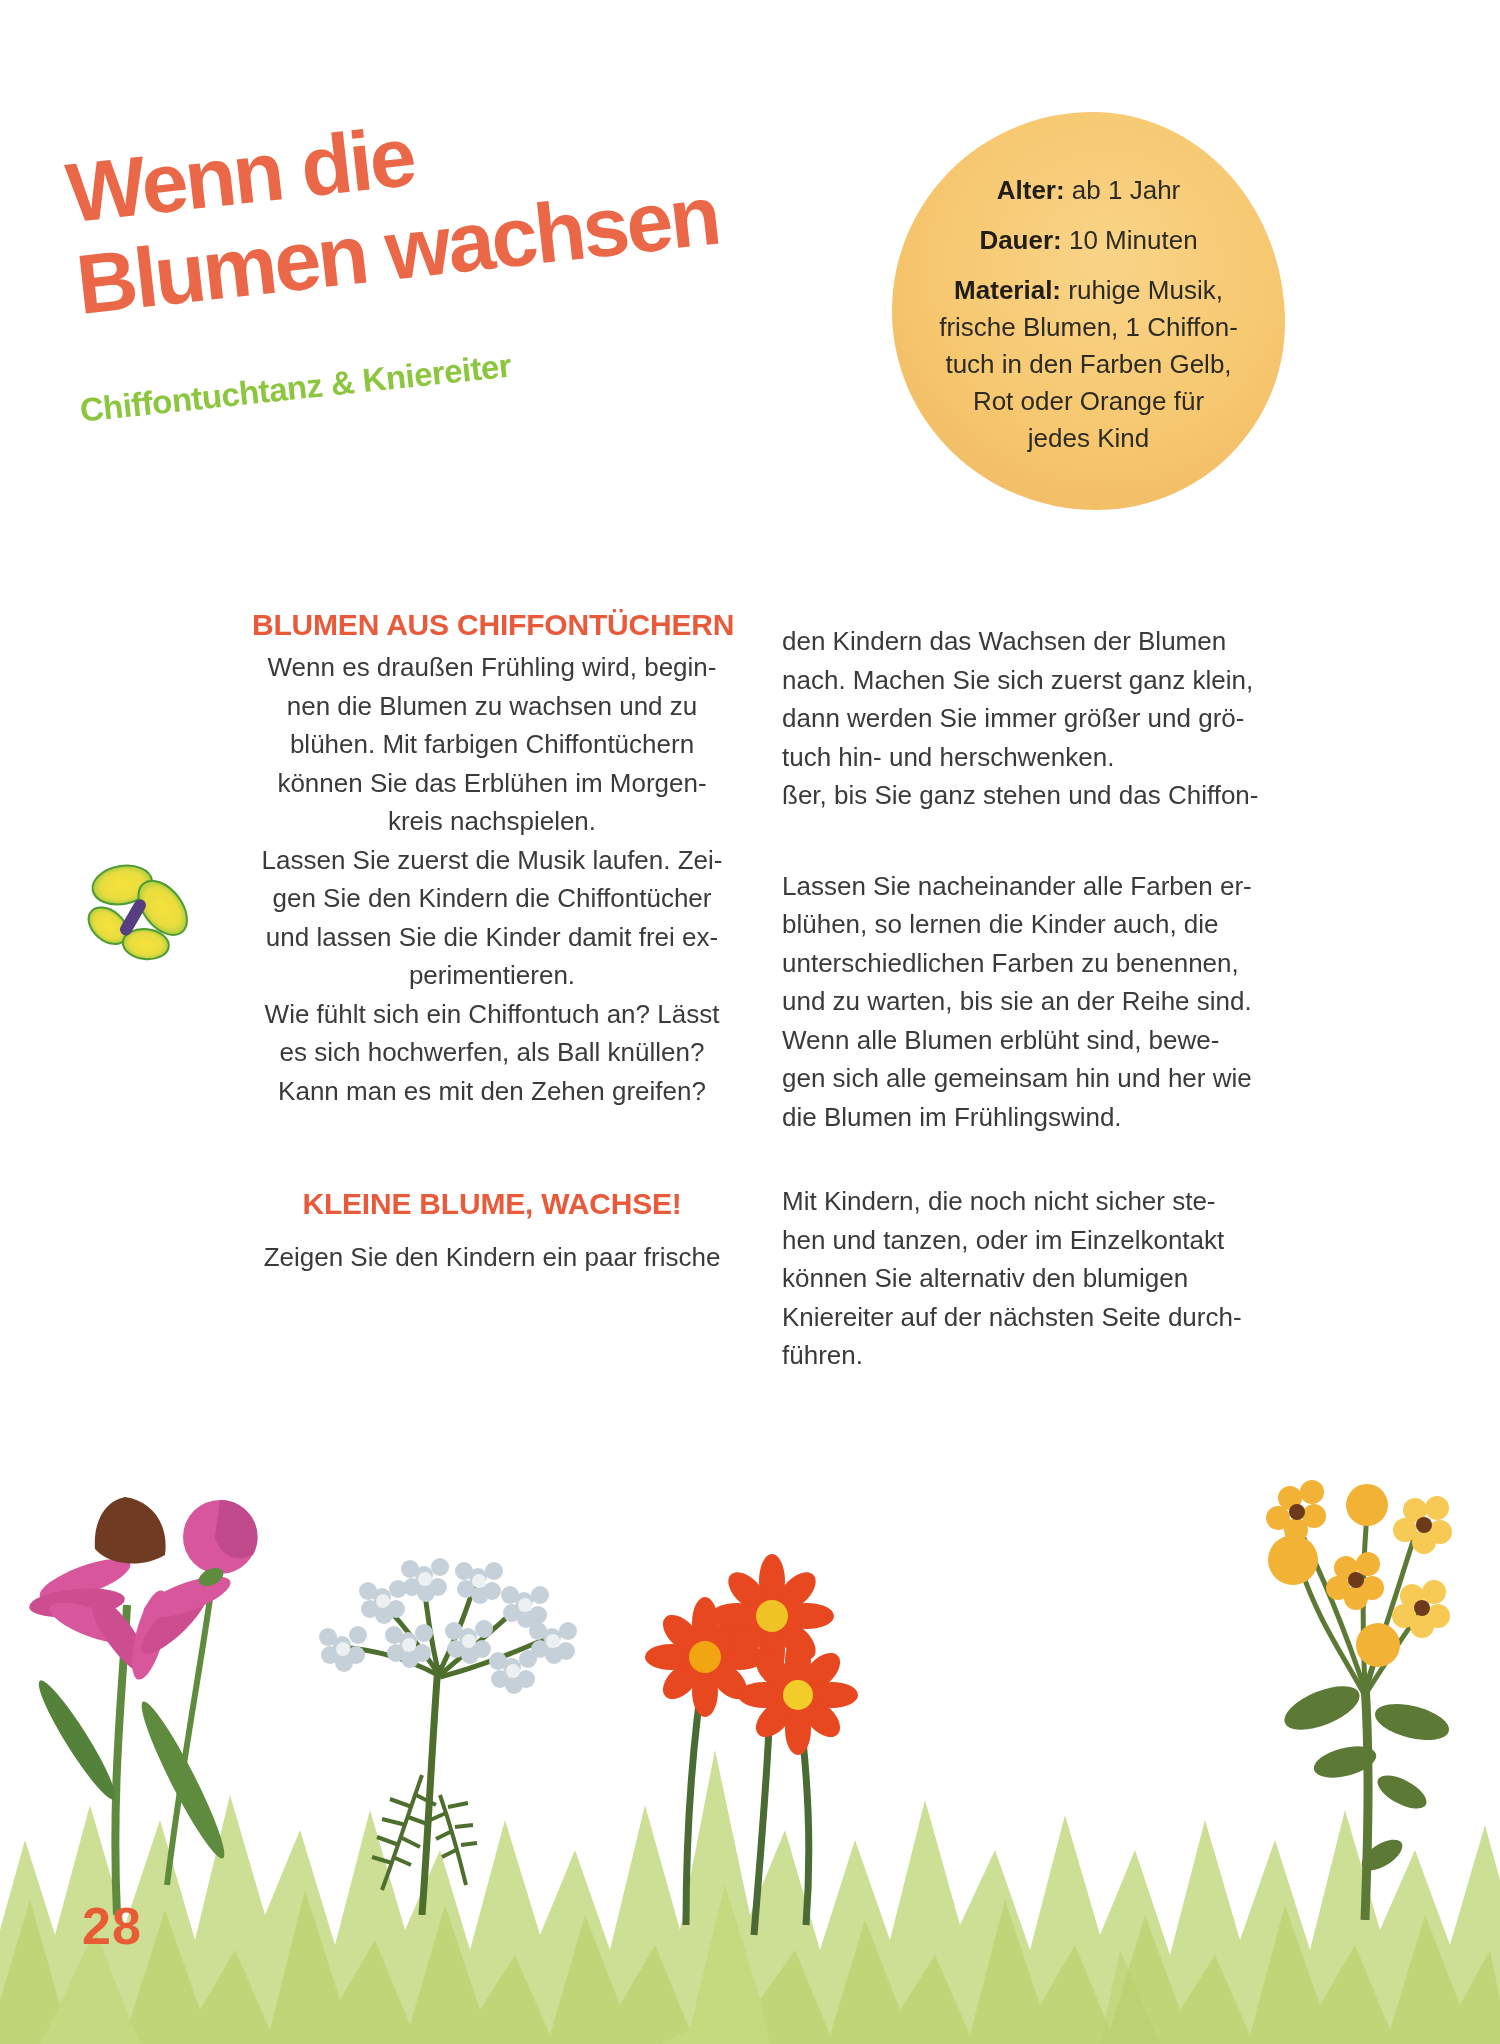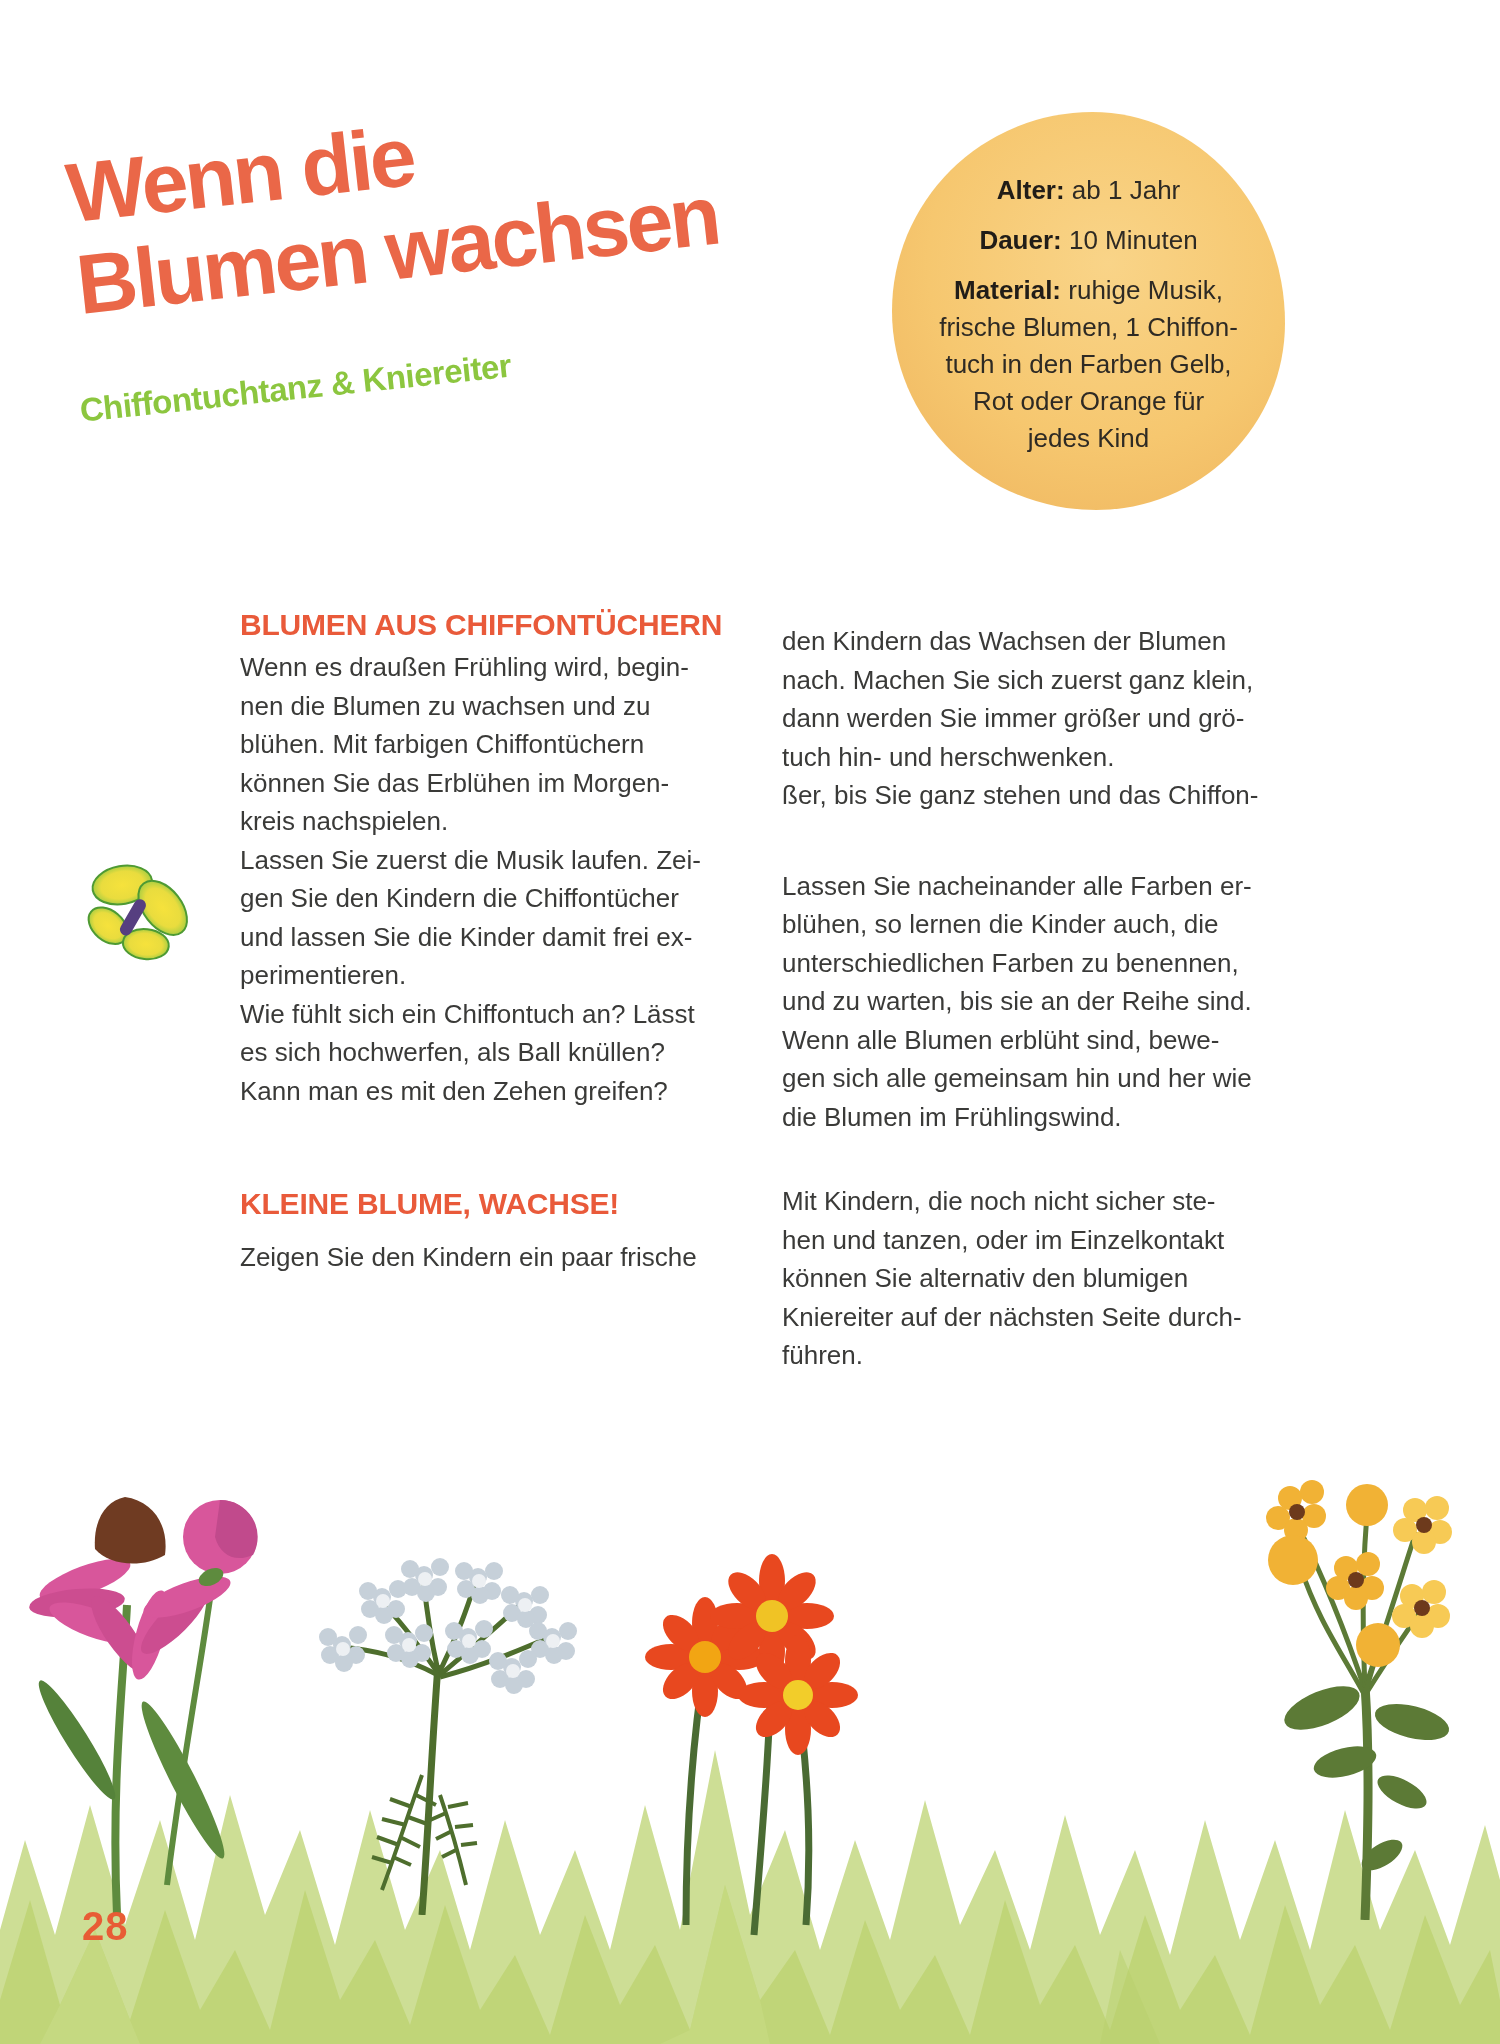--- a/index.html
+++ b/index.html
@@ -30,39 +30,39 @@
     padding:60px 30px 0 30px;
     text-align:center;color:#2e2a24;
     font-size:26px;line-height:37px;
   }
   .blob-line{white-space:nowrap;}
   .blob-line b{color:#211d18;}
   .blob-line.has-label:not(:first-child){margin-top:13px;}
 
   
   .col{position:absolute;width:480px;color:#3a3a38;font-size:26px;}
-  .col-left{left:240px;top:608px;}
+  .col-left{left:252px;top:608px;text-align:center;}
   .col-right{left:782px;top:622px;}
   .col .line{line-height:38.5px;white-space:nowrap;}
   .sec-heading{
     color:#e95a3a;font-weight:bold;font-size:30px;line-height:34px;
     letter-spacing:-0.2px;white-space:nowrap;
   }
   .blockA{margin-top:6px;}
   .heading2{margin-top:77px;}
   .blockB{margin-top:17px;}
   .para2{margin-top:52px;}
   .para3{margin-top:46px;}
 
   
   .illus{position:absolute;}
   .grass-svg{position:absolute;left:0;top:1700px;}
   .page-number{
     position:absolute;left:82px;top:1896px;
-    color:#e85c35;font-weight:bold;font-size:40px;line-height:60px;
+    color:#e85c35;font-weight:bold;font-size:52px;line-height:60px;
     letter-spacing:1px;
   }
 </style>
 </head>
 <body>
 
 <div class="page">
 
   <div class="title">
     <div>Wenn die</div>

